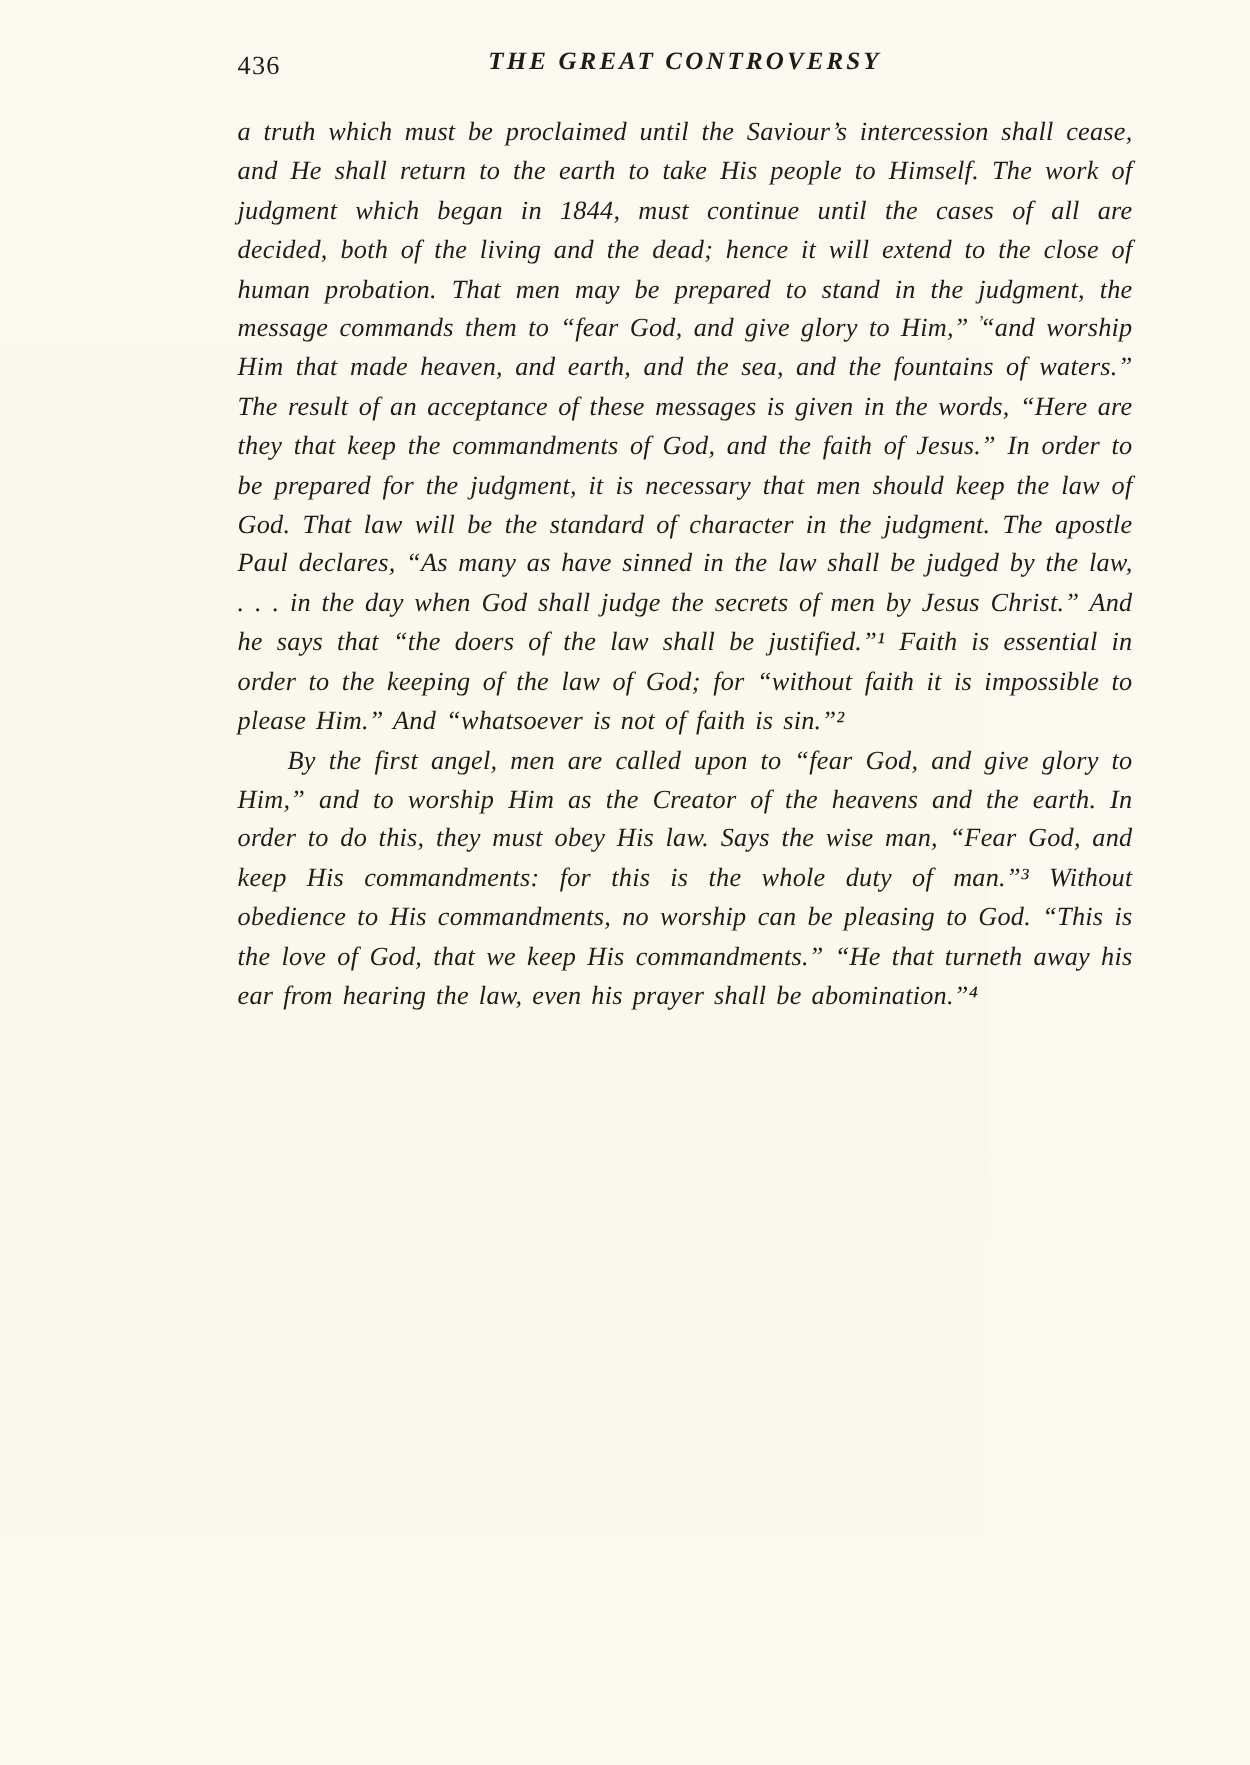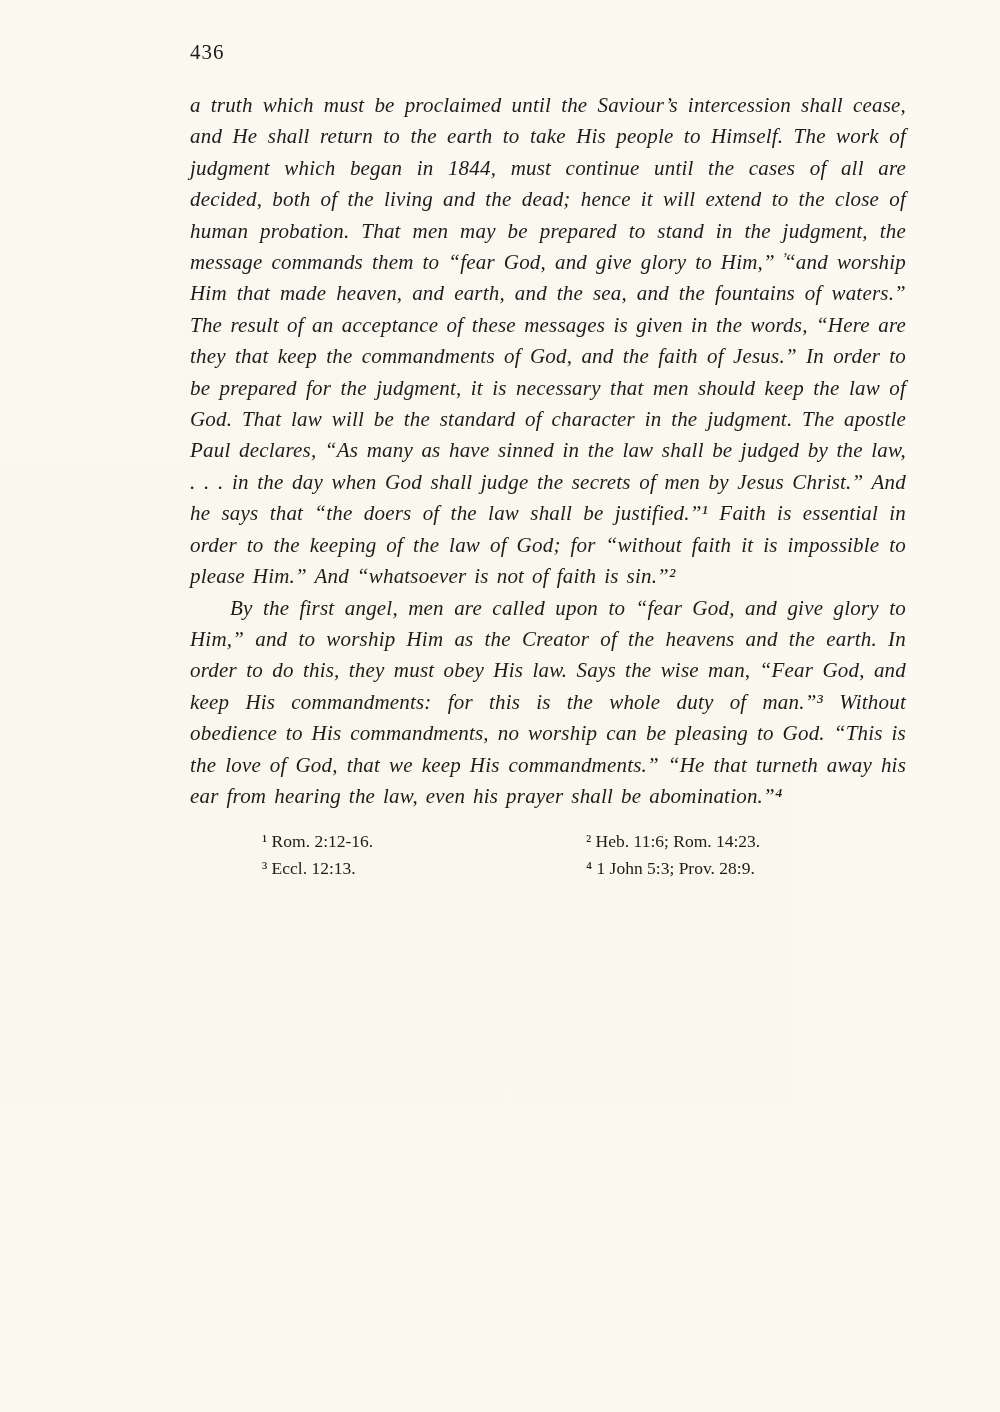--- a/index.html
+++ b/index.html
@@ -92,34 +92,25 @@
   }
 </style>
 </head>
 <body>
 
 <div class="page">
   <div class="content">
 
     <div class="running-head">
       <span class="page-number">436</span>
+      <span class="running-title">THE GREAT CONTROVERSY</span>
     </div>
 
     <div class="body-text">
       <p>a truth which must be proclaimed until the Saviour’s intercession shall cease, and He shall return to the earth to take His people to Himself. The work of judgment which began in 1844, must continue until the cases of all are decided, both of the living and the dead; hence it will extend to the close of human probation. That men may be prepared to stand in the judgment, the message commands them to “fear God, and give glory to Him,” “and worship Him that made heaven, and earth, and the sea, and the fountains of waters.” The result of an acceptance of these messages is given in the words, “Here are they that keep the commandments of God, and the faith of Jesus.” In order to be prepared for the judgment, it is necessary that men should keep the law of God. That law will be the standard of character in the judgment. The apostle Paul declares, “As many as have sinned in the law shall be judged by the law, . . . in the day when God shall judge the secrets of men by Jesus Christ.” And he says that “the doers of the law shall be justified.”¹ Faith is essential in order to the keeping of the law of God; for “without faith it is impossible to please Him.” And “whatsoever is not of faith is sin.”²</p>
       <p class="indent">By the first angel, men are called upon to “fear God, and give glory to Him,” and to worship Him as the Creator of the heavens and the earth. In order to do this, they must obey His law. Says the wise man, “Fear God, and keep His commandments: for this is the whole duty of man.”³ Without obedience to His commandments, no worship can be pleasing to God. “This is the love of God, that we keep His commandments.” “He that turneth away his ear from hearing the law, even his prayer shall be abomination.”⁴</p>
     </div>
 
-    <div class="footnotes">
-      <div class="footnote-col-left">
-        <div class="footnote-line">¹ Rom. 2:12-16.</div>
-        <div class="footnote-line">³ Eccl. 12:13.</div>
-      </div>
-      <div class="footnote-col-right">
-        <div class="footnote-line">² Heb. 11:6;  Rom. 14:23.</div>
-        <div class="footnote-line">⁴ 1 John 5:3;  Prov. 28:9.</div>
-      </div>
-    </div>
 
   </div>
 
   <span class="scan-mark">’</span>
 </div>
 
 </body></html>

